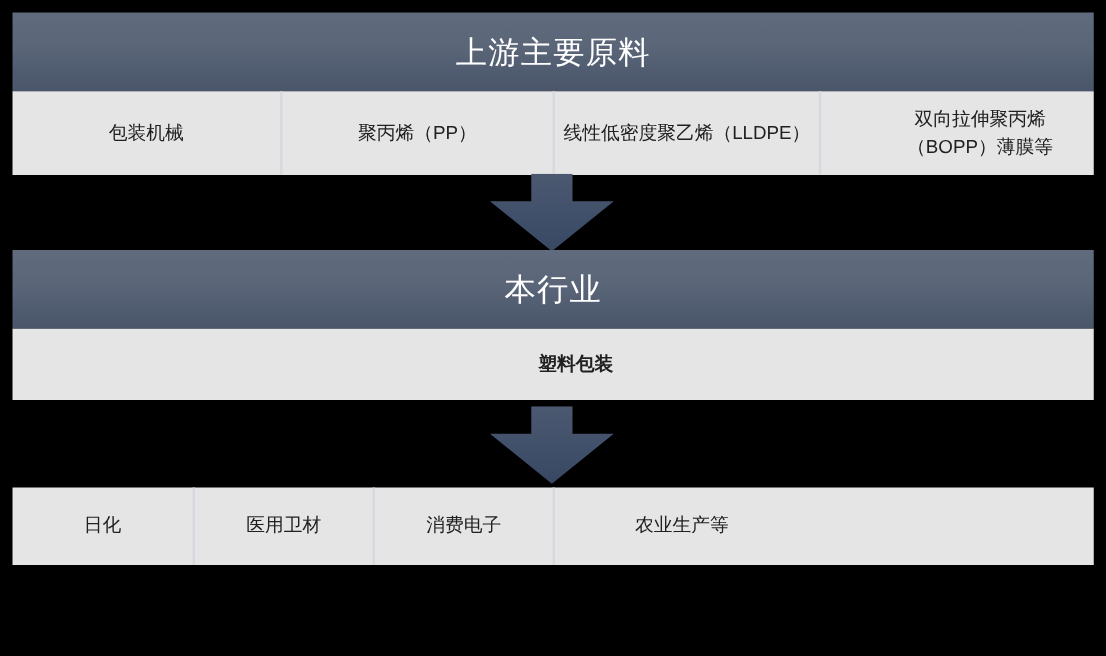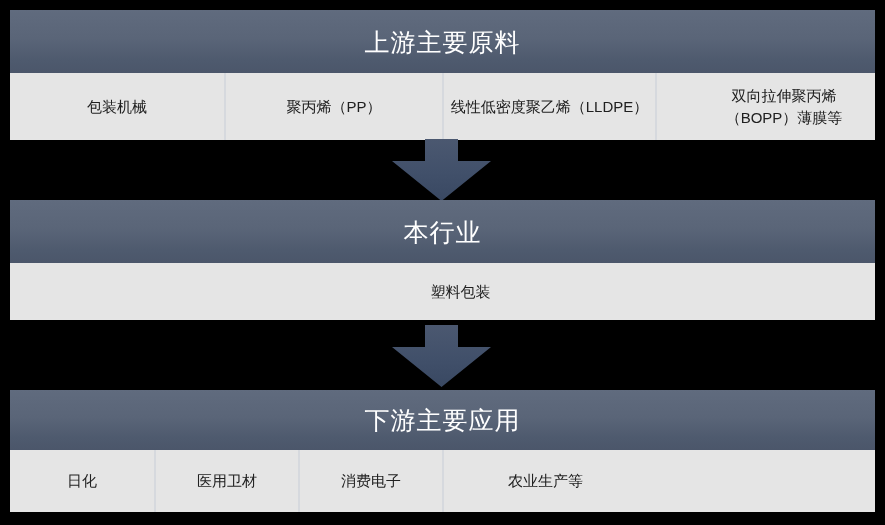--- a/index.html
+++ b/index.html
@@ -73,21 +73,21 @@
   #block-upstream .block-body  { height: 67px; }
   #block-upstream .cell:nth-child(1) { width: 216px; }
   #block-upstream .cell:nth-child(2) { width: 218px; }
   #block-upstream .cell:nth-child(3) { width: 213px; }
   #block-upstream .cell:nth-child(4) { width: 218px; }
 
   
   #block-industry { top: 200px; }
   #block-industry .block-header { height: 63px; }
   #block-industry .block-body  { height: 57px; }
-  #block-industry .cell { width: 865px; border-right: none; }
+  #block-industry .cell { width: 865px; border-right: none; font-weight: bold; }
 
   
   #block-downstream { top: 390px; }
   #block-downstream .block-header { height: 60px; }
   #block-downstream .block-body  { height: 62px; }
   #block-downstream .cell:nth-child(1) { width: 146px; }
   #block-downstream .cell:nth-child(2) { width: 144px; }
   #block-downstream .cell:nth-child(3) { width: 144px; }
   #block-downstream .cell:nth-child(4) { width: 167px; }
   #block-downstream .cell:nth-child(5) { width: 146px; }
@@ -150,23 +150,20 @@
           <stop offset="0%" stop-color="#4b5870"></stop>
           <stop offset="55%" stop-color="#41506a"></stop>
           <stop offset="100%" stop-color="#394862"></stop>
         </linearGradient>
       </defs>
       <polygon points="33,0 66,0 66,22 99,22 49.5,62 0,22 33,22" fill="url(#arrowGrad2)"></polygon>
     </svg>
   </div>
 
   <div class="block" id="block-downstream">
-    <div class="block-header">
-      <span class="block-header-title">下游主要应用</span>
-    </div>
     <div class="block-body">
       <div class="cell">日化</div>
       <div class="cell">医用卫材</div>
       <div class="cell">消费电子</div>
       <div class="cell">农业生产等</div>
     </div>
   </div>
 
 </div>
 

